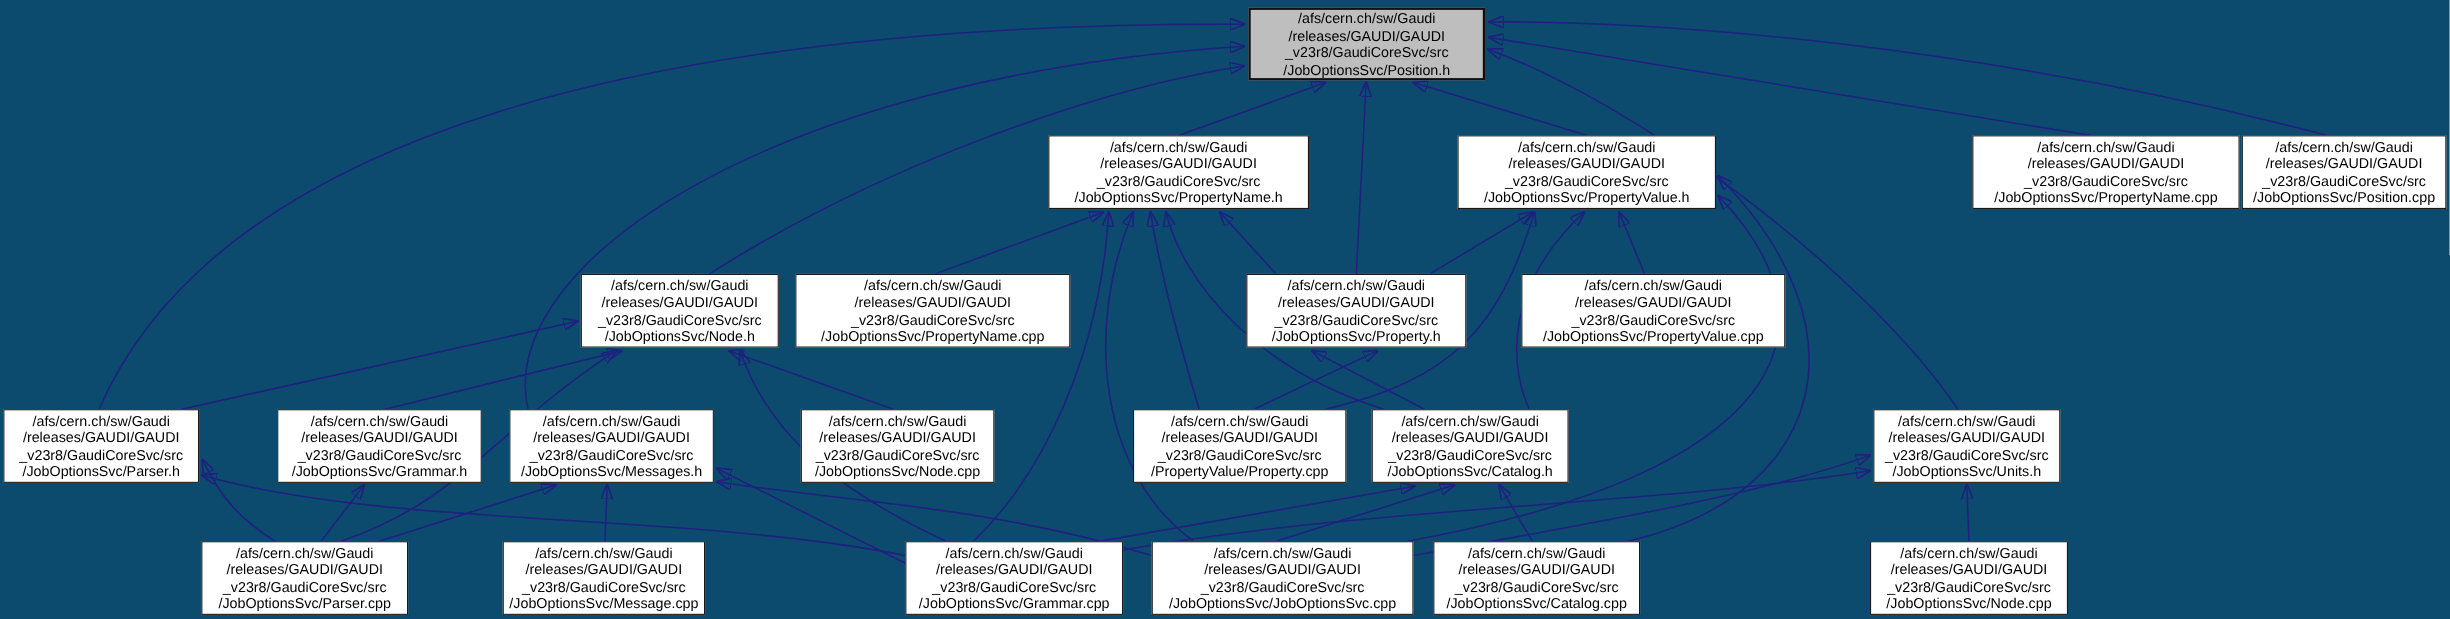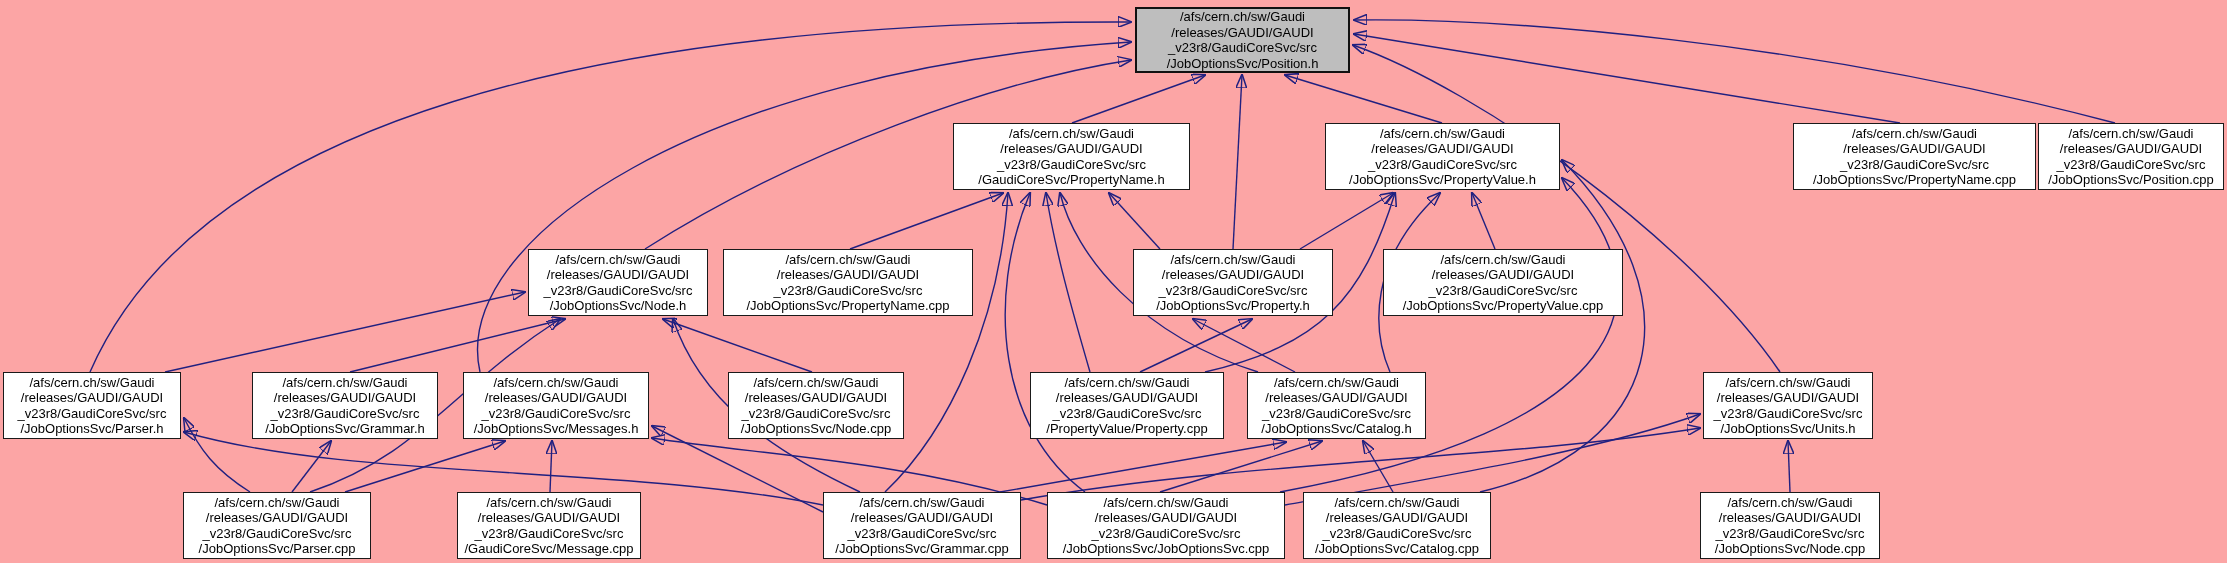--- a/index.html
+++ b/index.html
@@ -1,19 +1,19 @@
 <!DOCTYPE html>
 <html><head>
 <meta charset="utf-8">
 <style>
   html,body{margin:0;padding:0;background:#ffffff;}
   #stage{
     position:relative;
     width:2227px;height:563px;
-    background:#fca5a5;
+    background:#0c4a6e;
     font-family:"Liberation Sans", sans-serif;
     overflow:hidden;
   }
   #edges{position:absolute;left:0;top:0;}
   #edges path{fill:none;stroke:#202080;stroke-width:1.4px;}
   .node{
     position:absolute;
     box-sizing:border-box;
     background:#ffffff;
     border:1.5px solid #1a1a1a;
@@ -94,21 +94,21 @@
       <div class="node root" style="left: 1135px; top: 7px; width: 215px; height: 66px;">
         <div class="nline">/afs/cern.ch/sw/Gaudi</div>
         <div class="nline">/releases/GAUDI/GAUDI</div>
         <div class="nline">_v23r8/GaudiCoreSvc/src</div>
         <div class="nline">/JobOptionsSvc/Position.h</div>
       </div>
       <div class="node" style="left: 953px; top: 123px; width: 237px; height: 67px;">
         <div class="nline">/afs/cern.ch/sw/Gaudi</div>
         <div class="nline">/releases/GAUDI/GAUDI</div>
         <div class="nline">_v23r8/GaudiCoreSvc/src</div>
-        <div class="nline">/GaudiCoreSvc/PropertyName.h</div>
+        <div class="nline">/JobOptionsSvc/PropertyName.h</div>
       </div>
       <div class="node" style="left: 1325px; top: 123px; width: 235px; height: 67px;">
         <div class="nline">/afs/cern.ch/sw/Gaudi</div>
         <div class="nline">/releases/GAUDI/GAUDI</div>
         <div class="nline">_v23r8/GaudiCoreSvc/src</div>
         <div class="nline">/JobOptionsSvc/PropertyValue.h</div>
       </div>
       <div class="node" style="left: 1793px; top: 123px; width: 243px; height: 67px;">
         <div class="nline">/afs/cern.ch/sw/Gaudi</div>
         <div class="nline">/releases/GAUDI/GAUDI</div>
@@ -190,21 +190,21 @@
       <div class="node" style="left: 183px; top: 492px; width: 188px; height: 67px;">
         <div class="nline">/afs/cern.ch/sw/Gaudi</div>
         <div class="nline">/releases/GAUDI/GAUDI</div>
         <div class="nline">_v23r8/GaudiCoreSvc/src</div>
         <div class="nline">/JobOptionsSvc/Parser.cpp</div>
       </div>
       <div class="node" style="left: 457px; top: 492px; width: 184px; height: 67px;">
         <div class="nline">/afs/cern.ch/sw/Gaudi</div>
         <div class="nline">/releases/GAUDI/GAUDI</div>
         <div class="nline">_v23r8/GaudiCoreSvc/src</div>
-        <div class="nline">/GaudiCoreSvc/Message.cpp</div>
+        <div class="nline">/JobOptionsSvc/Message.cpp</div>
       </div>
       <div class="node" style="left: 823px; top: 492px; width: 198px; height: 67px;">
         <div class="nline">/afs/cern.ch/sw/Gaudi</div>
         <div class="nline">/releases/GAUDI/GAUDI</div>
         <div class="nline">_v23r8/GaudiCoreSvc/src</div>
         <div class="nline">/JobOptionsSvc/Grammar.cpp</div>
       </div>
       <div class="node" style="left: 1047px; top: 492px; width: 238px; height: 67px;">
         <div class="nline">/afs/cern.ch/sw/Gaudi</div>
         <div class="nline">/releases/GAUDI/GAUDI</div>

